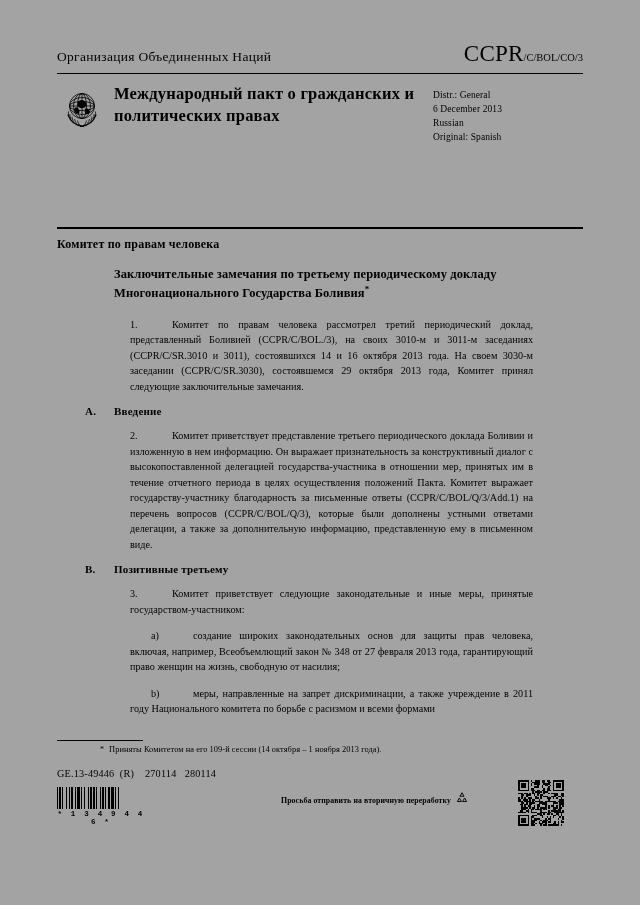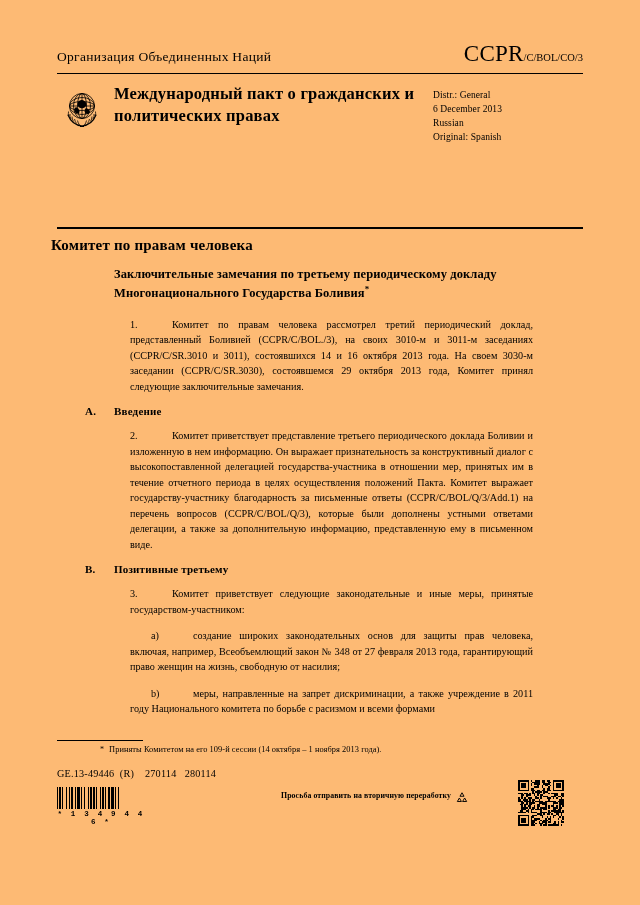--- a/index.html
+++ b/index.html
@@ -8,21 +8,21 @@
     background: #ffffff;
   }
   body {
     font-family: "Liberation Serif", serif;
     color: #000000;
   }
   .page {
     position: relative;
     width: 640px;
     height: 905px;
-    background: #fdba74;
+    background: #a3a3a3;
     overflow: hidden;
   }
 
   
   .masthead {
     position: absolute;
     left: 57px;
     top: 42px;
     width: 526px;
   }
@@ -96,23 +96,23 @@
     font-size: 9.5px;
     line-height: 1.48;
     padding-top: 6px;
     letter-spacing: 0.1px;
   }
   .distr div { white-space: nowrap; }
 
   
   .committee {
     position: absolute;
-    left: 51px;
+    left: 57px;
     top: 237px;
-    font-size: 15px;
+    font-size: 12px;
     font-weight: bold;
     letter-spacing: 0.2px;
   }
 
   .content {
     position: absolute;
     left: 114px;
     top: 266px;
     width: 419px;
   }
@@ -206,21 +206,21 @@
     text-align: center;
     margin-top: 1px;
     font-weight: bold;
   }
 
   .recycle {
     position: absolute;
     left: 281px;
     top: 791px;
     display: flex;
-    align-items: flex-start;
+    align-items: flex-end;
     font-size: 7.8px;
     font-weight: bold;
     letter-spacing: 0.1px;
     white-space: nowrap;
   }
   .recycle-glyph {
     margin-left: 4px;
     width: 14px;
     height: 14px;
   }

